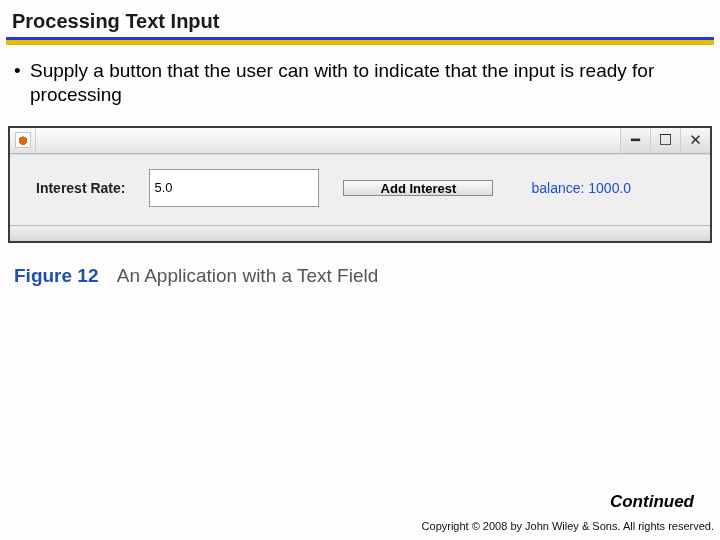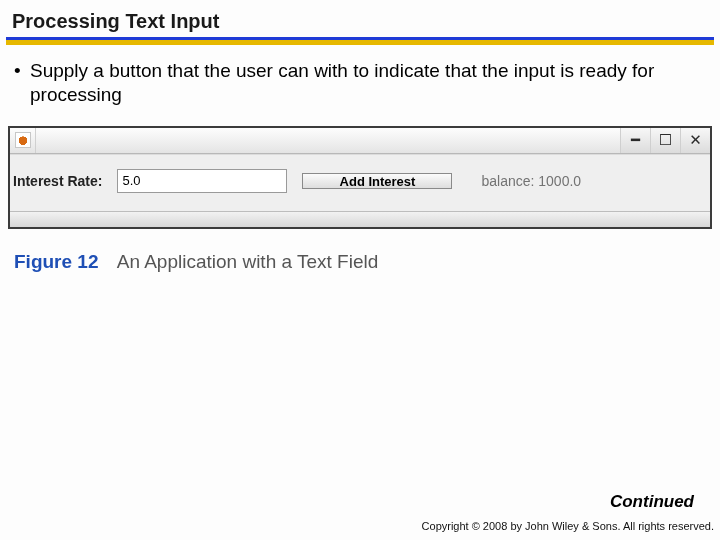--- a/index.html
+++ b/index.html
@@ -44,42 +44,42 @@
   .tb-btn {
     width: 30px;
     border-left: 1px solid #cfcfcf;
     background: linear-gradient(#f7f7f7,#dcdcdc);
     display:flex; align-items:center; justify-content:center;
     font-family: "Segoe UI Symbol","Arial",sans-serif;
     font-size: 15px; color:#2a2a2a;
     cursor: default;
   }
   .content {
-    padding: 14px 14px 18px 3px;
-    display:flex; align-items:center; gap: 15px;
+    padding: 14px 14px 18px 26px;
+    display:flex; align-items:center; gap: 24px;
     border-top: 1px solid #dcdcdc;
     background: #efefef;
   }
   .lbl { font-size: 14px; font-weight: bold; color:#222; }
   .txt {
-    width: 170px; height: 24px;
+    width: 170px; height: 38px;
     border: 1px solid #9a9a9a;
     background:#fff;
     font-size: 13px;
     padding: 1px 4px;
   }
   .btn {
     height: 16px;
     min-width: 150px;
     border: 1px solid #8a8a8a;
     background: linear-gradient(#fbfbfb,#dedede);
     font-size: 13px; font-weight: bold;
     cursor: default;
   }
-  .bal { font-size: 14px; color:#737373; margin-left: 14px; }
+  .bal { font-size: 14px; color:#1d4ed8; margin-left: 14px; }
   .statusbar {
     height: 16px;
     background: linear-gradient(#f2f2f2,#d7d7d7);
     border-top: 1px solid #bdbdbd;
   }
   .caption {
     margin: 22px 14px 0 14px;
     font-size: 19px;
     color: #555;
   }

